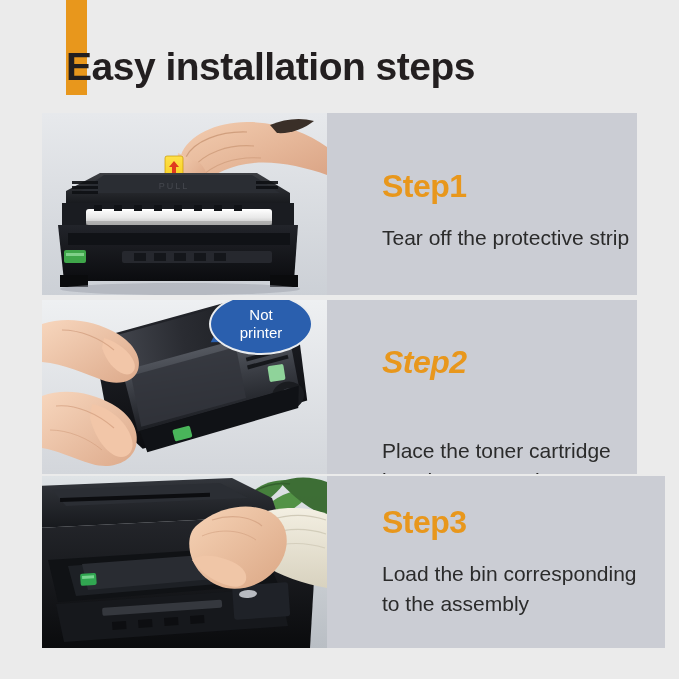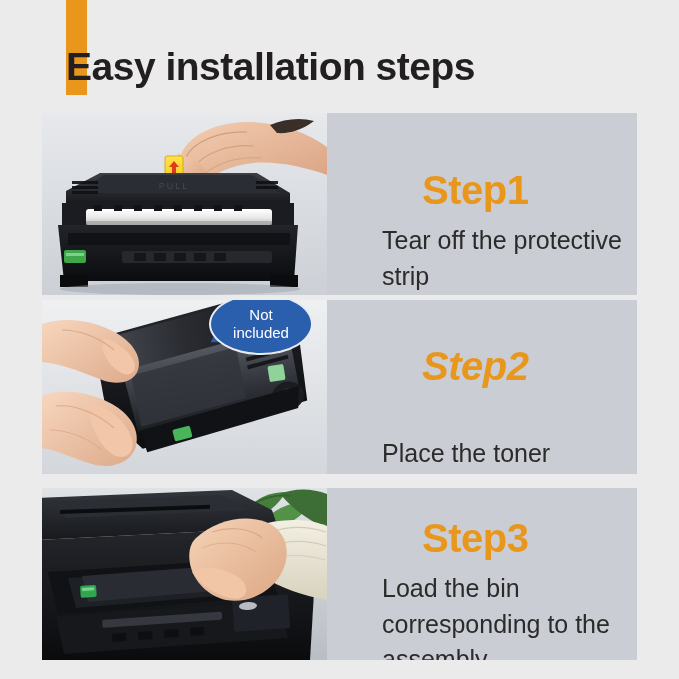--- a/index.html
+++ b/index.html
@@ -46,21 +46,21 @@
   
   .step-panel {
     position: absolute;
     left: 42px;
     width: 595px;
     background: #cbcdd4;
     overflow: hidden;
   }
   #panel-1 { top: 113px; height: 182px; }
   #panel-2 { top: 300px; height: 174px; }
-  #panel-3 { top: 488px; height: 172px; }
+  #panel-3 { top: 476px; height: 172px; padding-left: 28px; }
 
   .photo {
     position: absolute;
     left: 0;
     top: 0;
     width: 285px;
     height: 100%;
     overflow: hidden;
     background: #c2410c;
   }
@@ -68,32 +68,31 @@
   .step-text {
     position: absolute;
     left: 297px;
     top: 0;
     right: 0;
     height: 100%;
   }
   .step-label {
     position: absolute;
     left: 43px;
-    font-size: 40px;
+    font-size: 32px;
     font-weight: bold;
     color: #e8971c;
     letter-spacing: -0.5px;
     line-height: 1;
-    margin-left: 40px;
   }
   .step-desc {
     position: absolute;
     left: 43px;
     right: 6px;
-    font-size: 25px;
+    font-size: 21px;
     color: #2b2b2b;
     line-height: 1.42;
   }
   #panel-1 .step-label { top: 57px; }
   #panel-1 .step-desc  { top: 110px; }
   #panel-2 .step-label { top: 46px; font-style: italic; }
   #panel-2 .step-desc  { top: 88px; margin-top: 48px; }
   #panel-3 .step-label { top: 30px; }
   #panel-3 .step-desc  { top: 83px; }
 
@@ -328,21 +327,21 @@
         <path d="M8 130 C26 130 46 138 60 150" fill="none" stroke="#cf9a7a" stroke-width="1" opacity="0.55"></path>
       </g>
     </svg>
   </div>
 
   <div id="badge-not-included">
     <div class="tail"></div>
     <div class="bubble"></div>
     <div class="badge-text">
       <span>Not</span>
-      <span>included</span>
+      <span>printer</span>
     </div>
   </div>
 
   <div class="step-text">
     <div class="step-label">Step2</div>
     <div class="step-desc">Place the toner cartridge into the DR630 drum assembly</div>
   </div>
 </div>
 
 <div class="step-panel" id="panel-3">

